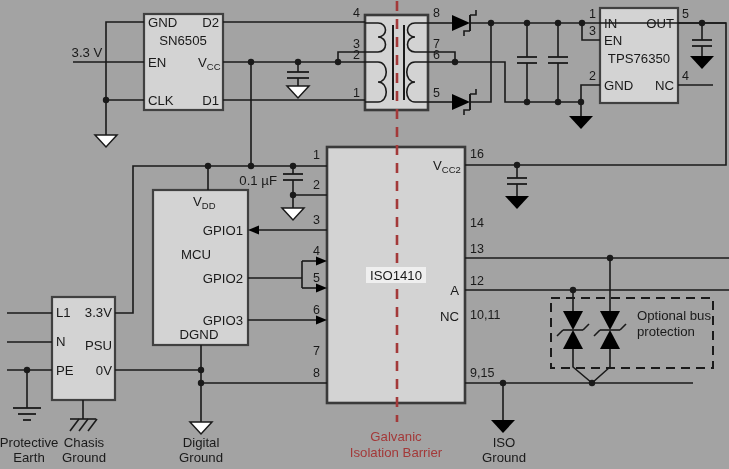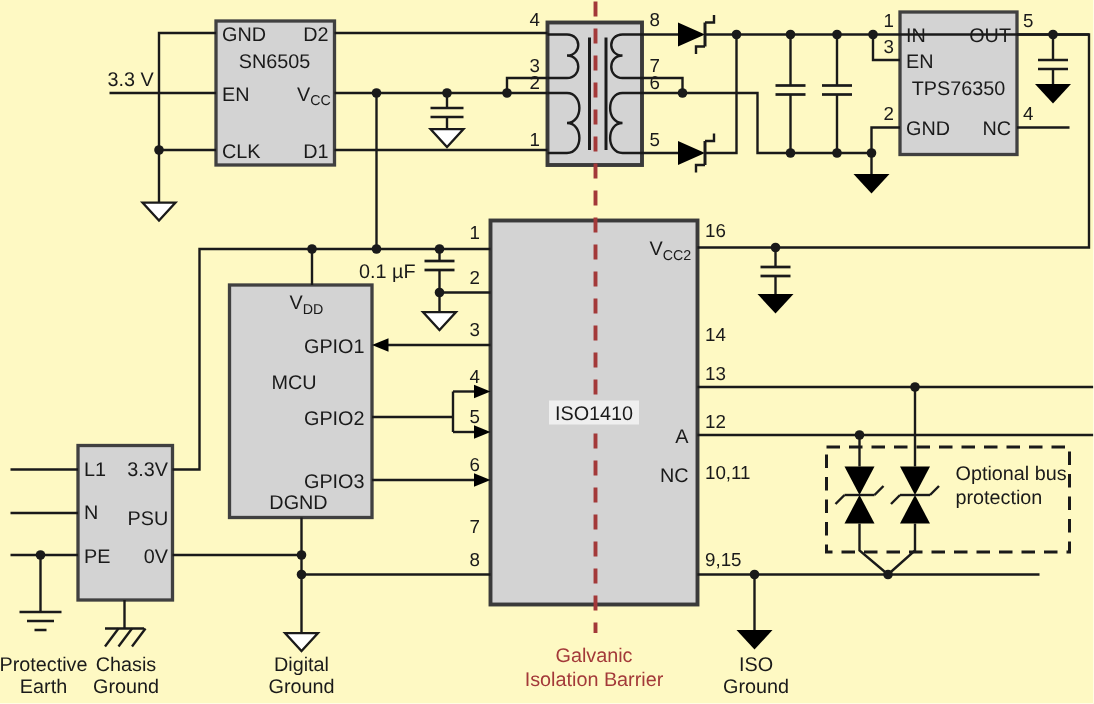--- a/index.html
+++ b/index.html
@@ -1,16 +1,16 @@
 <!DOCTYPE html>
 <html><head>
 <meta charset="utf-8">
 <style>
   html,body{margin:0;padding:0;background:#ffffff;}
-  .stage{width:729px;height:469px;position:relative;background:#fef9c3;overflow:hidden;}
+  .stage{width:729px;height:469px;position:relative;background:#a3a3a3;overflow:hidden;}
   svg{display:block;}
   .wire{stroke:#1a1a1a;stroke-width:1.6;fill:none;}
   .thick{stroke-width:2;}
   .box{fill:#d3d3d3;stroke:#404040;stroke-width:2.2;}
   .bigbox{fill:#d3d3d3;stroke:#3a3a3a;stroke-width:2.6;}
   .dot{fill:#1a1a1a;stroke:none;}
   .blk{fill:#000000;stroke:none;}
   .open-tri{fill:#ffffff;stroke:#1a1a1a;stroke-width:1.5;}
   .plate{stroke:#1a1a1a;stroke-width:1.8;fill:none;}
   .lbl{font-family:"Liberation Sans",sans-serif;font-size:13.2px;fill:#1a1a1a;}

